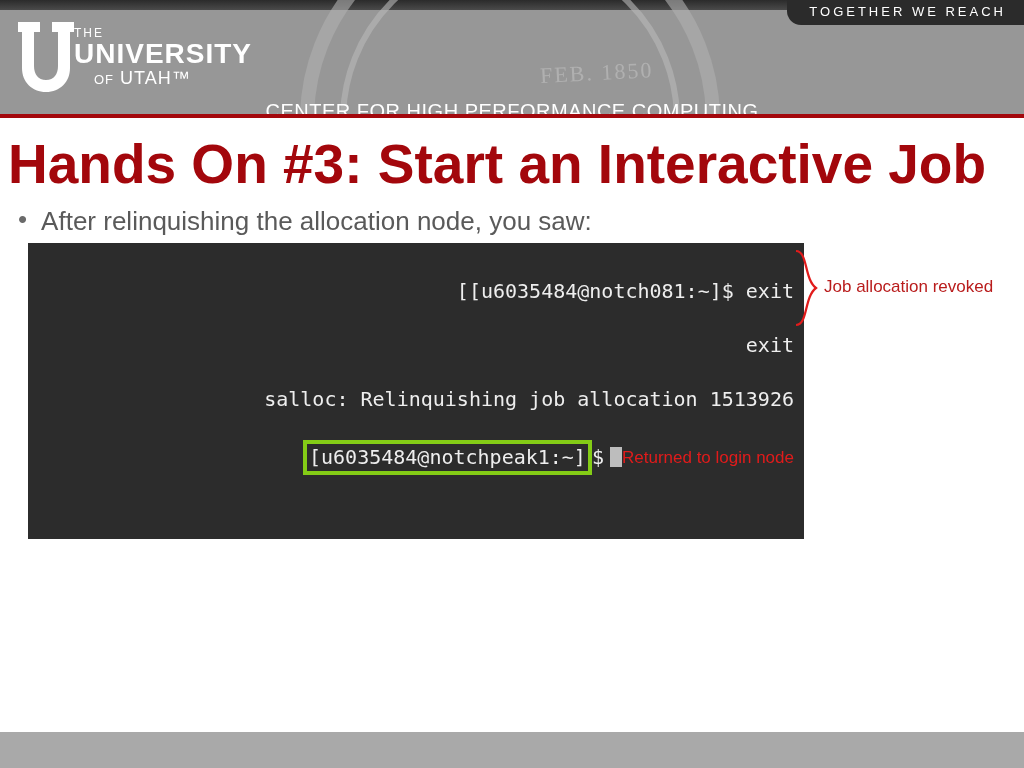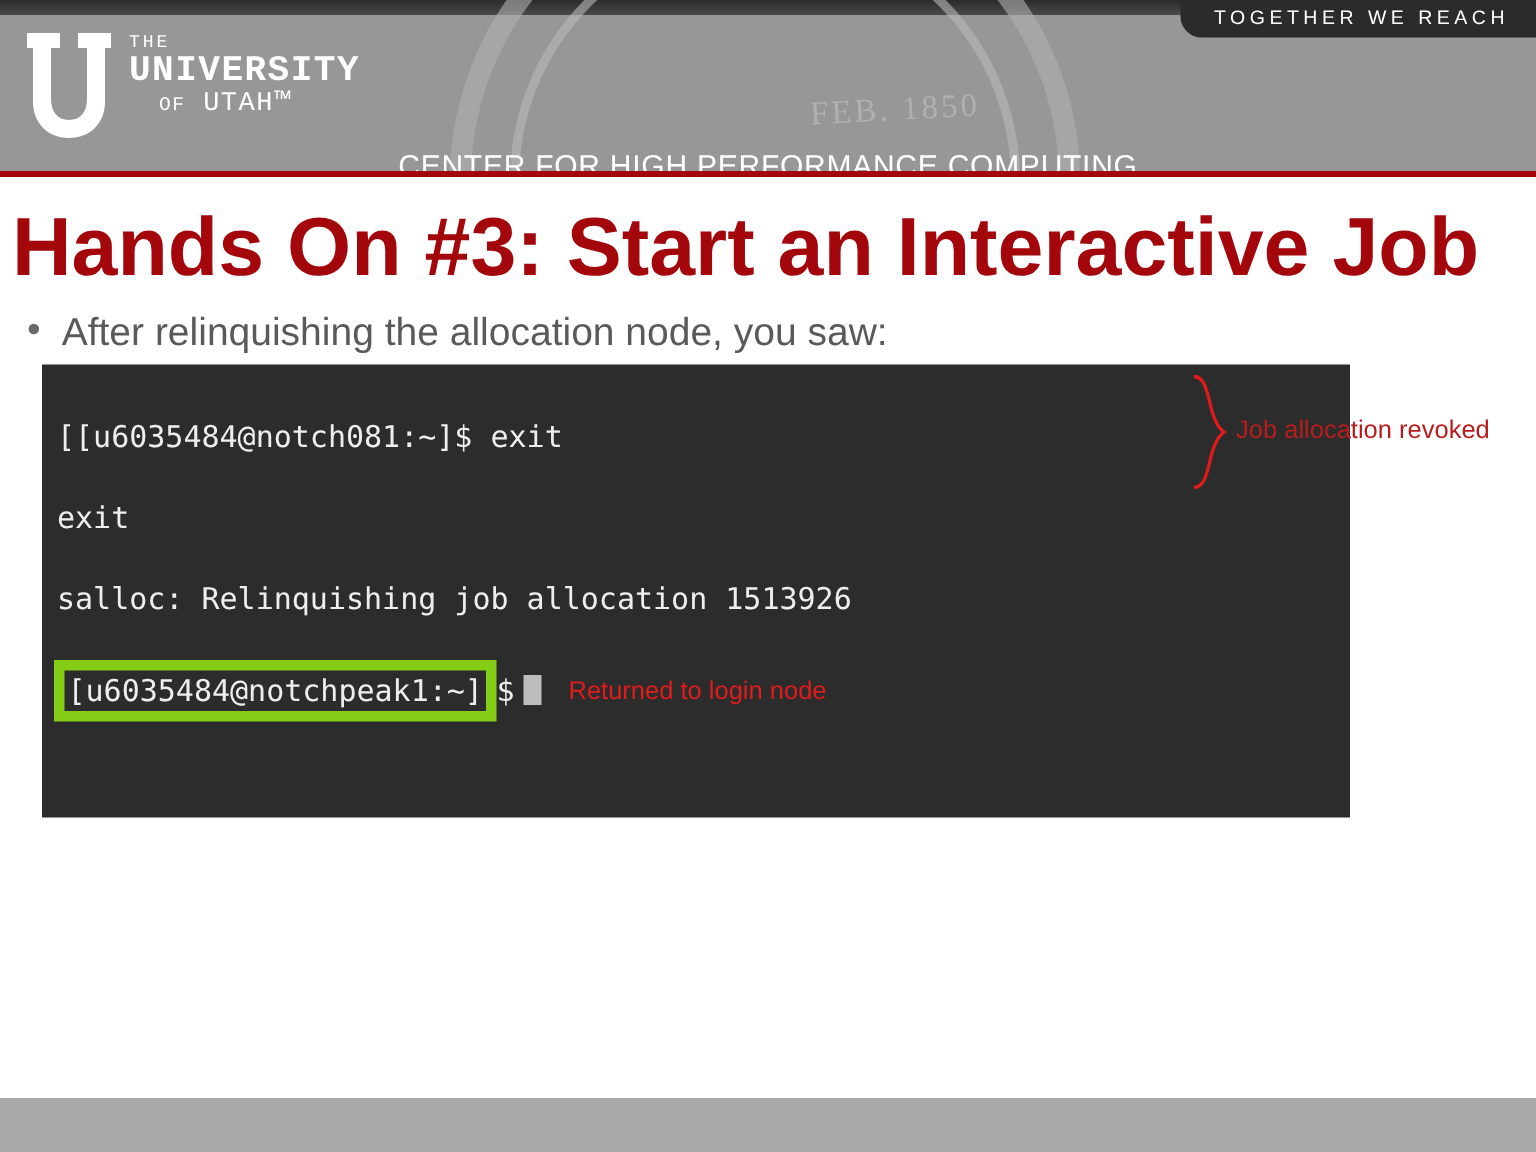--- a/index.html
+++ b/index.html
@@ -55,31 +55,29 @@
     letter-spacing: 3px;
     padding: 4px 18px 6px 22px;
     border-bottom-left-radius: 14px;
     font-weight: 500;
   }
 
   .uofu-block {
     position: absolute;
     left: 18px; top: 22px;
     display: flex;
-    align-items: flex-start;
-    gap: 12px;
+    align-items: center;
     color: #ffffff;
-    font-family: Liberation Mono, monospace;
   }
   .u-logo {
     width: 56px; height: 70px;
   }
   .uofu-text { line-height: 1.05; }
   .uofu-the { font-size: 12px; letter-spacing: 2px; font-weight: 500; }
-  .uofu-univ { font-size: 24px; letter-spacing: 1px; font-weight: 600; }
+  .uofu-univ { font-size: 28px; letter-spacing: 1px; font-weight: 600; }
   .uofu-utah { font-size: 18px; letter-spacing: 1px; font-weight: 400; margin-left: 20px; }
   .uofu-utah .of { font-size: 13px; }
 
   .center-label {
     position: absolute;
     top: 68px; left: 0; right: 0;
     text-align: center;
     color: #ffffff;
     font-size: 20px;
     letter-spacing: 0.5px;
@@ -113,51 +111,51 @@
     color: #6a6a6a;
     line-height: 1;
     position: relative;
     top: -2px;
   }
   .bullet-text .italic { }
 
   .terminal-wrap {
     position: relative;
     margin: 6px 0 0 28px;
-    width: 872px;
+    width: 776px;
+    text-align: right;
   }
   .terminal {
     background: #2c2c2c;
     color: #eeeeee;
     font-family: "Menlo", "Consolas", monospace;
     font-size: 20px;
     line-height: 1.35;
     padding: 8px 10px 10px 10px;
     white-space: pre;
   }
   .term-line { display: block; }
   .prompt-box {
     display: inline-block;
-    border: 7px solid #84cc16;
+    border: 4px solid #84cc16;
     padding: 0 2px;
     margin-left: -2px;
   }
   .dollar { color: #eeeeee; }
   .cursor {
     display: inline-block;
     width: 12px; height: 20px;
     background: #bdbdbd;
     vertical-align: -3px;
     margin-left: 6px;
   }
   .returned-note {
     color: #e11b1b;
     font-family: Arial, sans-serif;
     font-size: 17px;
-    margin-left: 18px;
     vertical-align: 1px;
   }
 
   .brace {
     position: absolute;
     left: 766px;
     top: 6px;
     width: 24px;
     height: 78px;
     pointer-events: none;

